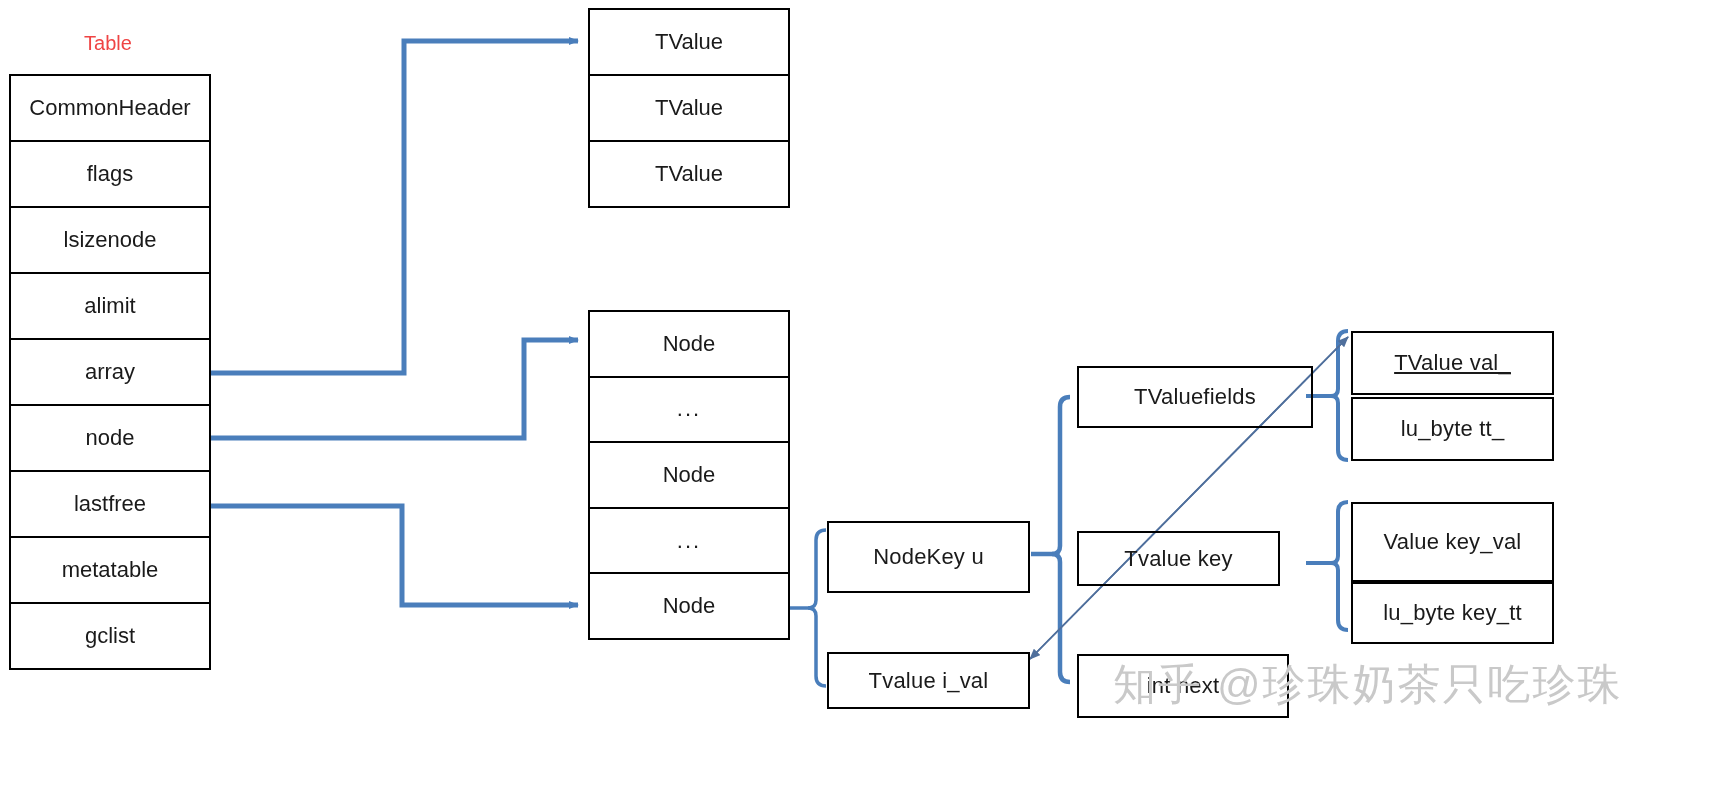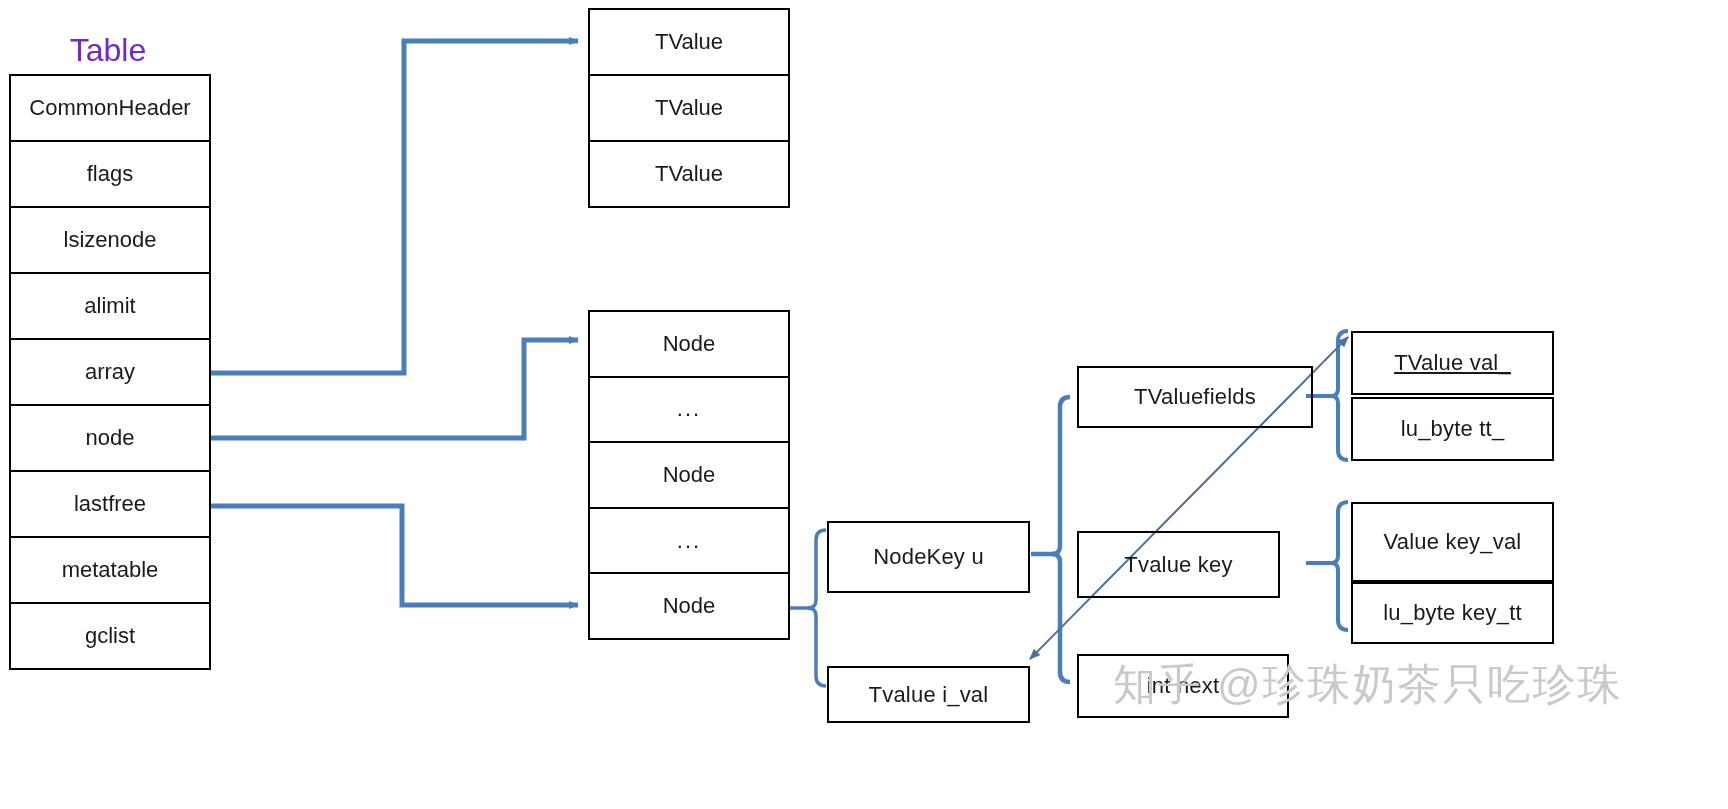--- a/index.html
+++ b/index.html
@@ -56,22 +56,22 @@
     justify-content: center;
     font-size: 22px;
     color: #1a1a1a;
     white-space: nowrap;
   }
   .stack .cell:last-child {
     border-bottom: none;
   }
   .title {
     position: absolute;
-    font-size: 32px;
-    color: #6d28d9;
+    font-size: 20px;
+    color: #ef4444;
     text-align: center;
     white-space: nowrap;
   }
   .dots {
     letter-spacing: 2px;
     font-size: 22px;
   }
   .watermark {
     position: absolute;
     color: #c9c9c9;
@@ -159,25 +159,25 @@
   <div class="stack zindex-mid" style="left:588px; top:310px; width:202px; height:330px;">
     <div class="cell">Node</div>
     <div class="cell dots">...</div>
     <div class="cell">Node</div>
     <div class="cell dots">...</div>
     <div class="cell">Node</div>
   </div>
 
   <div class="box zindex-mid" style="left:827px; top:521px; width:203px; height:72px;">NodeKey u</div>
 
-  <div class="box zindex-mid" style="left:827px; top:666px; width:203px; height:57px;">Tvalue i_val</div>
+  <div class="box zindex-mid" style="left:827px; top:652px; width:203px; height:57px;">Tvalue i_val</div>
 
   <div class="box zindex-mid" style="left:1077px; top:366px; width:236px; height:62px;">TValuefields</div>
 
-  <div class="box zindex-mid" style="left:1077px; top:531px; width:203px; height:67px;">Tvalue key</div>
+  <div class="box zindex-mid" style="left:1077px; top:531px; width:203px; height:55px;">Tvalue key</div>
 
   <div class="box zindex-mid" style="left:1077px; top:654px; width:212px; height:64px;text-align:right;">int next</div>
 
   <div class="box zindex-mid" style="left:1351px; top:331px; width:203px; height:64px;text-decoration:underline;">TValue val_</div>
 
   <div class="box zindex-mid" style="left:1351px; top:397px; width:203px; height:64px;">lu_byte tt_</div>
 
   <div class="box zindex-mid" style="left:1351px; top:502px; width:203px; height:80px;">Value key_val</div>
 
   <div class="box zindex-mid" style="left:1351px; top:582px; width:203px; height:62px;">lu_byte key_tt</div>

